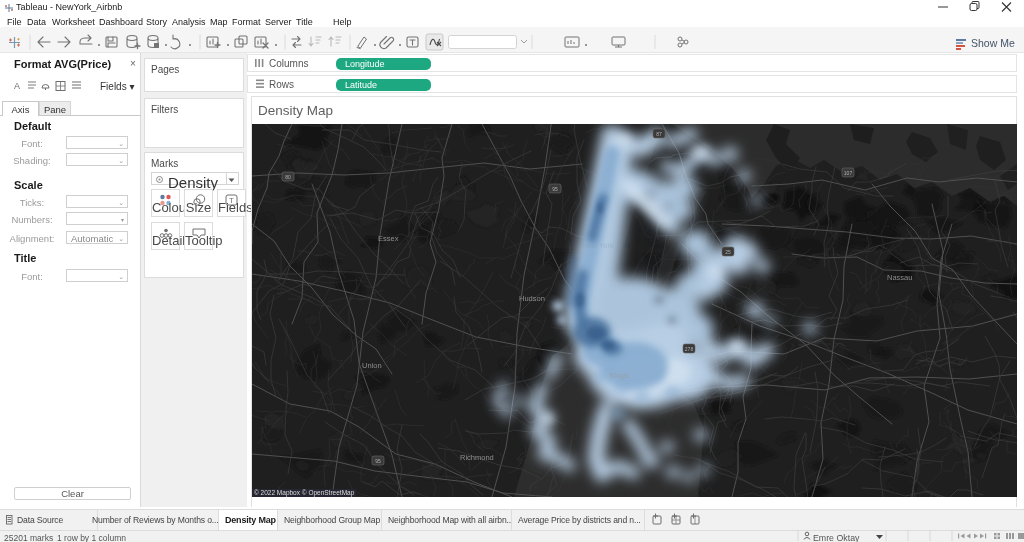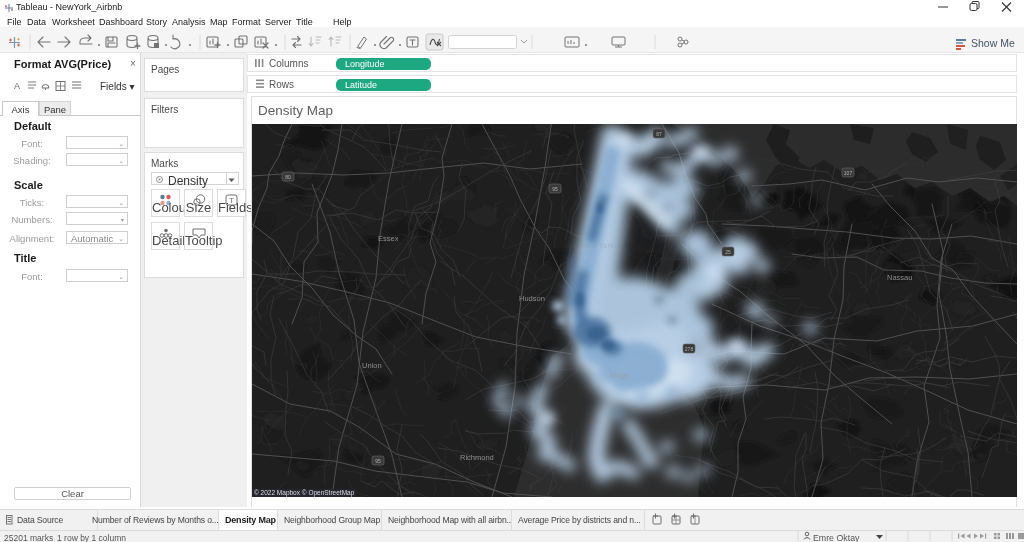--- a/index.html
+++ b/index.html
@@ -181,21 +181,21 @@
   <div class="mcard" style="top:45px;height:50px">
       <span class="mt">Filters</span>
     </div>
   <div class="mcard" style="top:99px;height:126px">
       <span class="mt">Marks</span>
     <div id="densdrop">
   <svg style="position:absolute;left:3px;top:2px;width:9px;height:9px">
           <circle cx="4.5" cy="4.5" r="3" fill="none" stroke="#8a8a8a" stroke-width="1"></circle>
           <circle cx="4.5" cy="4.5" r="1" fill="#8a8a8a"></circle>
         </svg>
-  <span style="position:absolute;left:16px;top:1px;font-size:12px;color:#333">Density</span>
+  <span style="position:absolute;left:16px;top:1px;font-size:15px;color:#333">Density</span>
   <span style="position:absolute;right:0;top:0;width:12px;height:100%;border-left:1px solid #d4d4d4"></span>
   <svg style="position:absolute;right:3px;top:5px;width:7px;height:5px">
           <path d="M0.5,0.5 L3.5,4 L6.5,0.5" fill="#555"></path>
         </svg>
 </div>
 <div class="mbtn" style="left:6px;top:36px">
   <svg style="margin-top:4px" width="13" height="12">
           <circle cx="3.5" cy="3" r="2.2" fill="#5d7a9c"></circle>
           <circle cx="9.5" cy="3" r="2.2" fill="#e15759"></circle>
           <circle cx="3.5" cy="9" r="2.2" fill="#e8998d"></circle>

